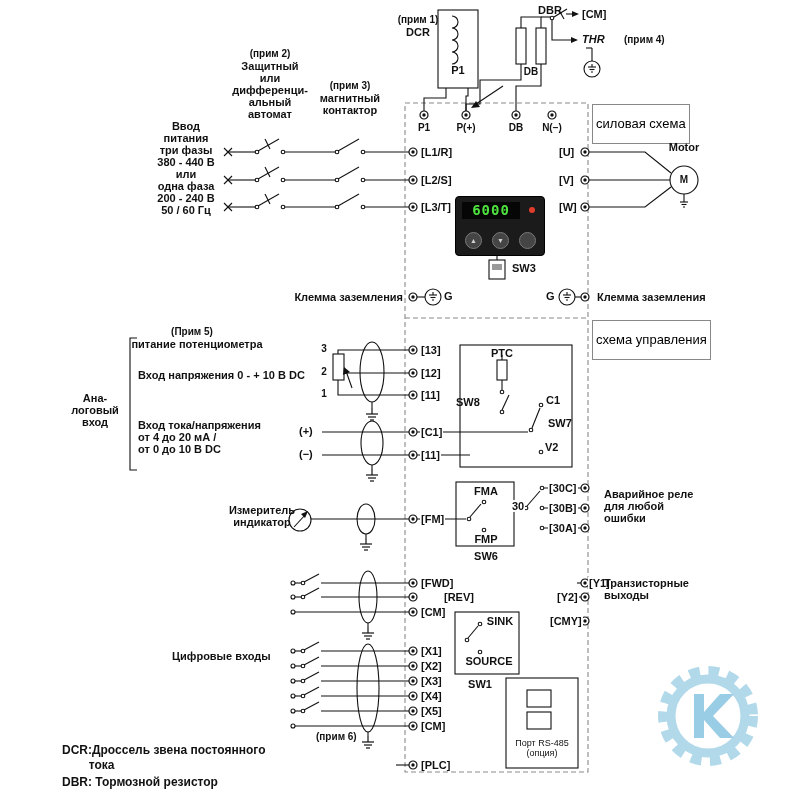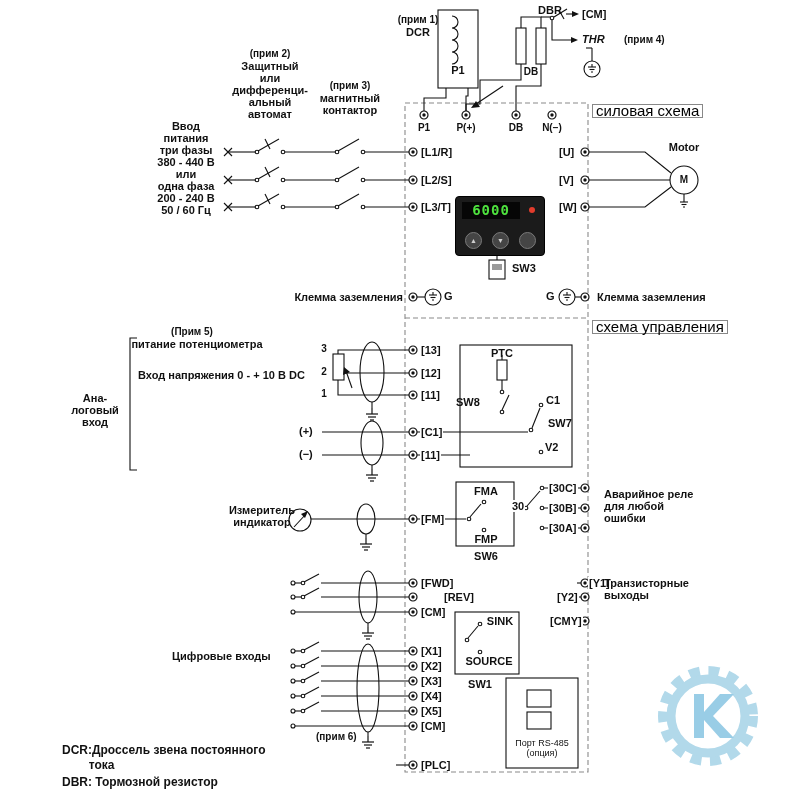--- a/index.html
+++ b/index.html
@@ -8,22 +8,22 @@
   svg.wires{position:absolute;left:0;top:0;}
   .lbl{position:absolute;color:#111;font-size:11px;line-height:12px;font-weight:bold;
        white-space:pre-line;z-index:2;}
   .ctr{transform:translateX(-50%);text-align:center;}
   .rt{transform:translateX(-100%);text-align:right;}
   .f10{font-size:10px;line-height:11px;text-align:center;}
   .f9{font-size:9px;line-height:10px;}
   .n{font-weight:normal;}
   .bg{background:#fff;padding:0 1px;}
   .thr{font-style:italic;}
-  .sec{position:absolute;font-size:15px;line-height:12px;font-weight:normal;border:1px solid #888;
-       background:#fff;padding:0 3px;z-index:2;}
+  .sec{position:absolute;font-size:13px;line-height:12px;font-weight:normal;border:1px solid #888;
+       background:#fff;padding:13px 3px;z-index:2;}
   .pre{white-space:pre;font-size:12px;line-height:15px;}
   .panel{position:absolute;left:455px;top:196px;width:88px;height:58px;background:#1b1b1b;
          border:1px solid #000;border-radius:4px;z-index:2;}
   .seg{position:absolute;left:6px;top:5px;width:58px;height:17px;background:#060606;color:#4ee23e;
        font-family:"DejaVu Sans Mono",monospace;font-size:14px;font-weight:bold;text-align:center;
        line-height:17px;letter-spacing:1px;}
   .led{position:absolute;right:9px;top:10px;width:6px;height:6px;border-radius:50%;background:#e23c2c;}
   .btns{position:absolute;left:9px;bottom:6px;display:flex;gap:10px;}
   .kbtn{width:15px;height:15px;border-radius:50%;background:#454545;border:1px solid #7a7a7a;
         color:#cfcfcf;font-size:7px;display:flex;align-items:center;justify-content:center;}
@@ -382,20 +382,23 @@
 <div class="lbl" style="left:138px;top:369px">Вход напряжения 0 - + 10 В DC</div>
 <div class="lbl ctr f10" style="left:324px;top:343px">3</div>
 <div class="lbl ctr f10" style="left:324px;top:366px">2</div>
 <div class="lbl ctr f10" style="left:324px;top:388px">1</div>
 <div class="lbl bg" style="left:420px;top:344px">[13]</div>
 <div class="lbl bg" style="left:420px;top:367px">[12]</div>
 <div class="lbl bg" style="left:420px;top:389px">[11]</div>
 <div class="lbl ctr" style="left:95px;top:392px">Ана-
 логовый
 вход</div>
+<div class="lbl" style="left:138px;top:419px">Вход тока/напряжения
+от 4 до 20 мА /
+от 0 до 10 В DC</div>
 <div class="lbl" style="left:299px;top:425px">(+)</div>
 <div class="lbl" style="left:299px;top:448px">(−)</div>
 <div class="lbl bg" style="left:420px;top:426px">[C1]</div>
 <div class="lbl bg" style="left:420px;top:449px">[11]</div>
 <div class="lbl ctr" style="left:502px;top:347px">PTC</div>
 <div class="lbl" style="left:456px;top:396px">SW8</div>
 <div class="lbl" style="left:546px;top:394px">C1</div>
 <div class="lbl" style="left:548px;top:417px">SW7</div>
 <div class="lbl" style="left:545px;top:441px">V2</div>
 

